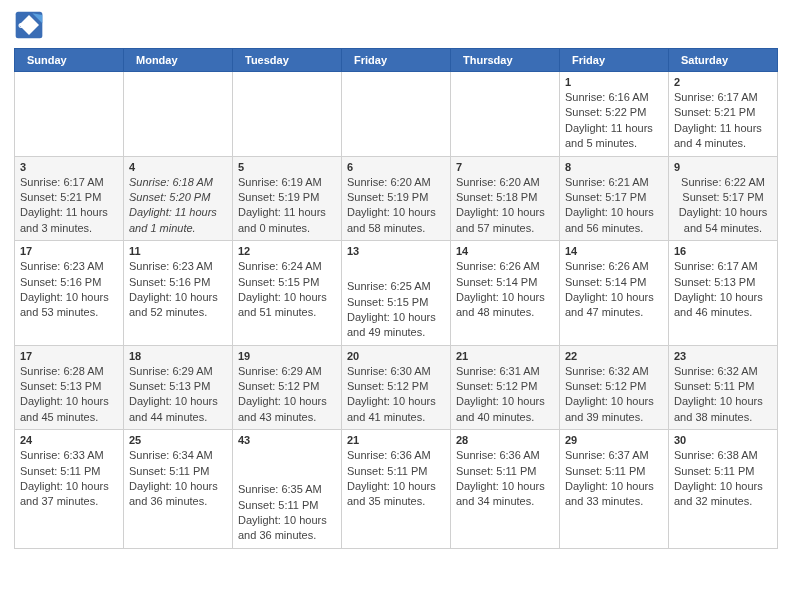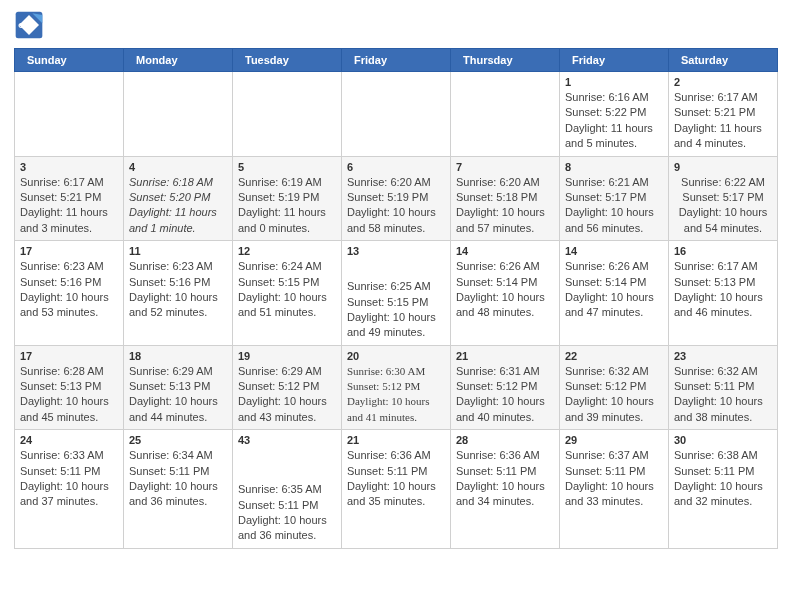--- a/index.html
+++ b/index.html
@@ -268,21 +268,21 @@
           </td>
           <td>
             <span class="day-number">19</span>
             <div class="day-info" style="white-space: pre-line;">Sunrise: 6:29 AM
 Sunset: 5:12 PM
 Daylight: 10 hours
 and 43 minutes.</div>
           </td>
           <td>
             <span class="day-number">20</span>
-            <div class="day-info" style="white-space: pre-line; font-family: Liberation Serif, serif;">Sunrise: 6:30 AM
+            <div class="day-info" style="white-space: pre-line;">Sunrise: 6:30 AM
 Sunset: 5:12 PM
 Daylight: 10 hours
 and 41 minutes.</div>
           </td>
           <td>
             <span class="day-number">21</span>
             <div class="day-info" style="white-space: pre-line;">Sunrise: 6:31 AM
 Sunset: 5:12 PM
 Daylight: 10 hours
 and 40 minutes.</div>

